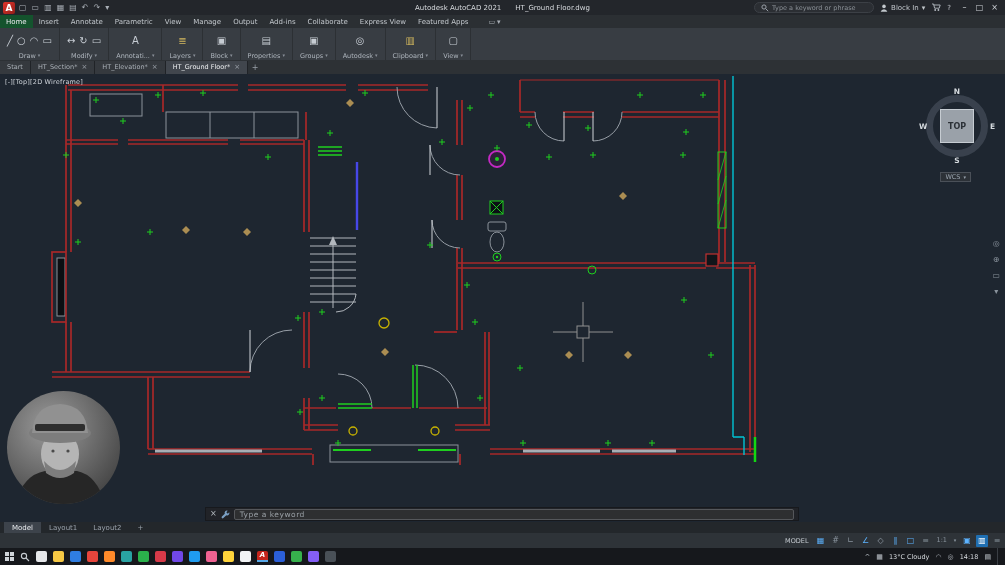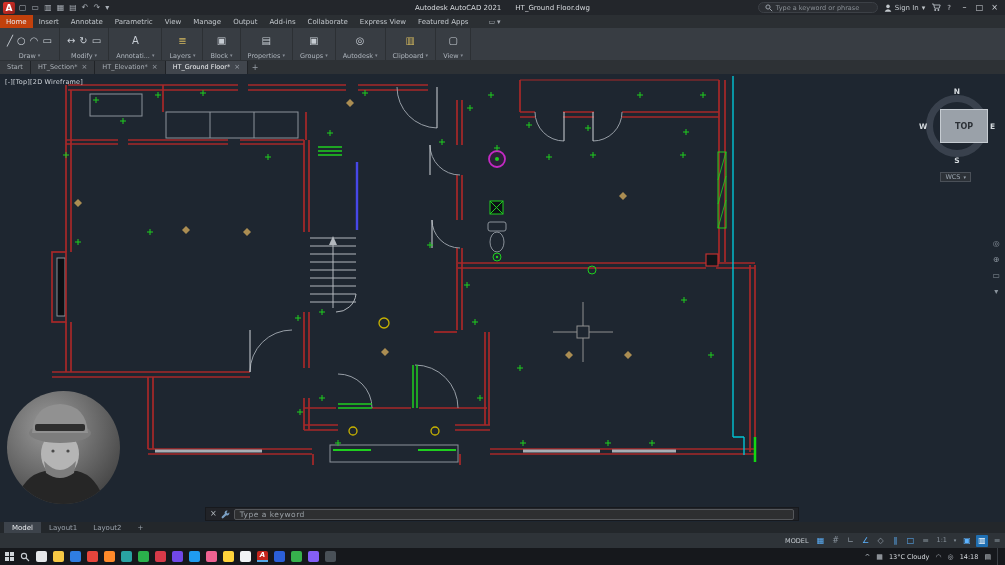--- a/index.html
+++ b/index.html
@@ -15,21 +15,21 @@
   .tb-title .doc{margin-left:14px}
   .tb-right{margin-left:auto;display:flex;align-items:center;gap:6px;padding-right:3px}
   .search-pill{display:flex;align-items:center;gap:3px;background:#2b2e33;border:1px solid #3c4046;border-radius:8px;padding:1px 6px;color:#8b9197;font-size:6.5px;width:120px;height:11px}
   .signin{display:flex;align-items:center;gap:3px;color:#c2c7cc}
   .win-btns{display:flex}
   .win-btns span{width:15px;height:15px;display:flex;align-items:center;justify-content:center;color:#cfd3d8;font-size:8px}
 
   
   .menubar{position:absolute;top:15px;left:0;width:100%;height:13px;background:#2b2f33;display:flex;align-items:stretch;font-size:7px;color:#c2c7cc;z-index:39}
   .mtab{display:flex;align-items:center;padding:0 6px}
-  .mtab.active{background:#c2410c;color:#e8eaee}
+  .mtab.active{background:#14532d;color:#e8eaee}
   .mtab-extra{display:flex;align-items:center;gap:2px;margin-left:14px;color:#a9afb6;font-size:7px}
 
   
   .ribbon{position:absolute;top:28px;left:0;width:100%;height:32px;background:#383d43;display:flex;z-index:38}
   .panel{display:flex;flex-direction:column;align-items:center;justify-content:space-between;padding:2px 7px 1px;border-right:1px solid #2c3034;height:100%}
   .ptools{display:flex;gap:4px;align-items:center;flex:1;color:#c6ccd3;font-size:10px;line-height:1}
   .plabel{font-size:6.5px;color:#aeb5bd;display:flex;gap:2px;align-items:flex-start;line-height:1}
   .plabel .pc{font-size:5px;color:#8a9099}
 
   
@@ -38,21 +38,21 @@
   .ftab.active{background:#41464d;color:#eceef0}
   .fclose{color:#9aa0a8;font-size:7px}
   .fplus{display:flex;align-items:center;justify-content:center;width:14px;height:13px;color:#9aa0a8;font-size:8px}
 
   
   .canvas{position:absolute;top:74px;left:0;width:1005px;height:448px;background:#1e2630;overflow:hidden}
   .plan{position:absolute;top:0;left:0}
   .vp-label{position:absolute;top:4px;left:5px;font-size:6.5px;color:#cfd4da;letter-spacing:.2px;z-index:5}
   .viewcube{position:absolute;top:14px;right:10px;width:76px;height:76px;z-index:5}
   .vc-ring{position:absolute;inset:7px;border-radius:50%;border:7px solid rgba(90,100,112,.45)}
-  .vc-face{position:absolute;top:21px;left:21px;width:48px;height:34px;background:#9aa1a9;color:#2c3137;font-size:8px;font-weight:bold;display:flex;align-items:center;justify-content:center;border:1px solid #c6ccd2}
+  .vc-face{position:absolute;top:21px;left:21px;width:34px;height:34px;background:#9aa1a9;color:#2c3137;font-size:8px;font-weight:bold;display:flex;align-items:center;justify-content:center;border:1px solid #c6ccd2}
   .vc-l{position:absolute;color:#d5dade;font-size:7.5px;font-weight:bold}
   .vc-n{top:-1px;left:50%;transform:translateX(-50%)}
   .vc-s{bottom:-1px;left:50%;transform:translateX(-50%)}
   .vc-w{left:0;top:50%;transform:translateY(-50%)}
   .vc-e{right:0;top:50%;transform:translateY(-50%)}
   .wcs{position:absolute;top:98px;right:34px;height:10px;padding:0 4px;background:#2c3137;border:1px solid #4a5058;color:#98a2ac;font-size:6.5px;display:flex;align-items:center;gap:3px;z-index:5}
   .navbar-side{position:absolute;top:165px;right:5px;display:flex;flex-direction:column;gap:7px;color:#8a939d;font-size:8px;z-index:5;align-items:center}
 
   .cmdline{position:absolute;left:205px;top:433px;width:594px;height:14px;background:rgba(33,36,40,.9);border:1px solid #17191d;display:flex;align-items:center;gap:4px;padding:0 4px;z-index:6}
   .cmd-x{color:#b6bcc2;font-size:8px;line-height:1}
@@ -112,21 +112,21 @@
             <circle cx="3" cy="3" r="2.1" fill="none" stroke="#9aa0a8" stroke-width="1"></circle>
             <line x1="4.7" y1="4.7" x2="7.2" y2="7.2" stroke="#9aa0a8" stroke-width="1"></line>
           </svg>
         <span>Type a keyword or phrase</span>
       </div>
       <div class="signin">
         <svg width="8" height="8" viewBox="0 0 8 8">
             <circle cx="4" cy="2.4" r="1.8" fill="#c2c7cc"></circle>
             <path d="M0.7,7.8 a3.4,3.4 0 0 1 6.6,0 Z" fill="#c2c7cc"></path>
           </svg>
-        <span>Sign In</span>
+        <span>Block In</span>
         <span>▾</span>
       </div>
       <svg width="10" height="9" viewBox="0 0 10 9">
           <path d="M1,1 h1.6 l1,4.2 h4.6 l1,-3.2 h-6.4" fill="none" stroke="#b7bdc4" stroke-width="0.9"></path>
           <circle cx="4.2" cy="7" r="0.9" fill="#b7bdc4"></circle>
           <circle cx="7.4" cy="7" r="0.9" fill="#b7bdc4"></circle>
         </svg>
       <span>?</span>
       <div class="win-btns">
         <span>–</span>

